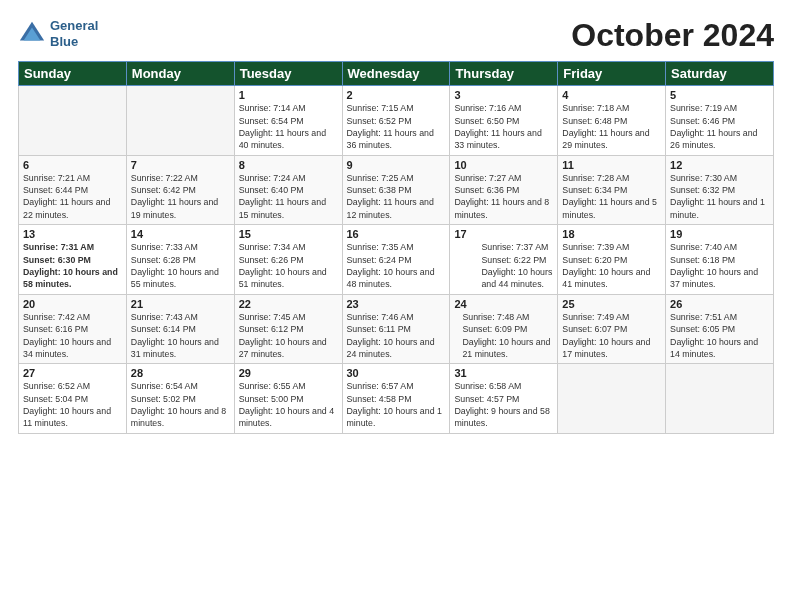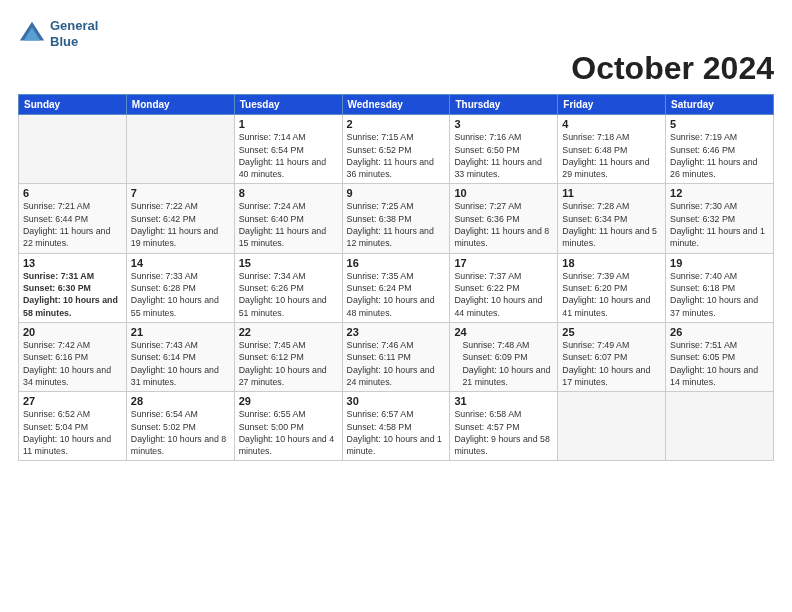--- a/index.html
+++ b/index.html
@@ -39,35 +39,34 @@
       height: 28px;
     }
     .title-block {
       text-align: right;
     }
     .month-title {
       font-size: 32px;
       font-weight: bold;
       color: #222;
       line-height: 1.1;
-      margin-top: 33px;
     }
     .location-title {
       font-size: 15px;
       color: #444;
     }
     .calendar {
       width: 100%;
       border-collapse: collapse;
       flex: 1;
     }
     .calendar th {
-      background: #1d4ed8;
+      background: #14532d;
       color: #fff;
-      font-size: 10px;
+      font-size: 13px;
       font-weight: bold;
       padding: 4px 5px;
       border: 1px solid #5a8fc5;
       text-align: left;
     }
     .calendar td {
       border: 1px solid #ccc;
       vertical-align: top;
       padding: 3px 4px;
       width: 108px;
@@ -226,21 +225,21 @@
 Daylight: 10 hours and 51 minutes.</div>
           </td>
           <td>
             <span class="day-num">16</span>
             <div class="day-info" style="white-space: pre-line;">Sunrise: 7:35 AM
 Sunset: 6:24 PM
 Daylight: 10 hours and 48 minutes.</div>
           </td>
           <td>
             <span class="day-num">17</span>
-            <div class="day-info" style="white-space: pre-line;">Sunrise: 7:37 AM
+            <div class="day-info" style="white-space: pre-line; margin-left: 27px;">Sunrise: 7:37 AM
 Sunset: 6:22 PM
 Daylight: 10 hours and 44 minutes.</div>
           </td>
           <td>
             <span class="day-num">18</span>
             <div class="day-info" style="white-space: pre-line;">Sunrise: 7:39 AM
 Sunset: 6:20 PM
 Daylight: 10 hours and 41 minutes.</div>
           </td>
           <td>

